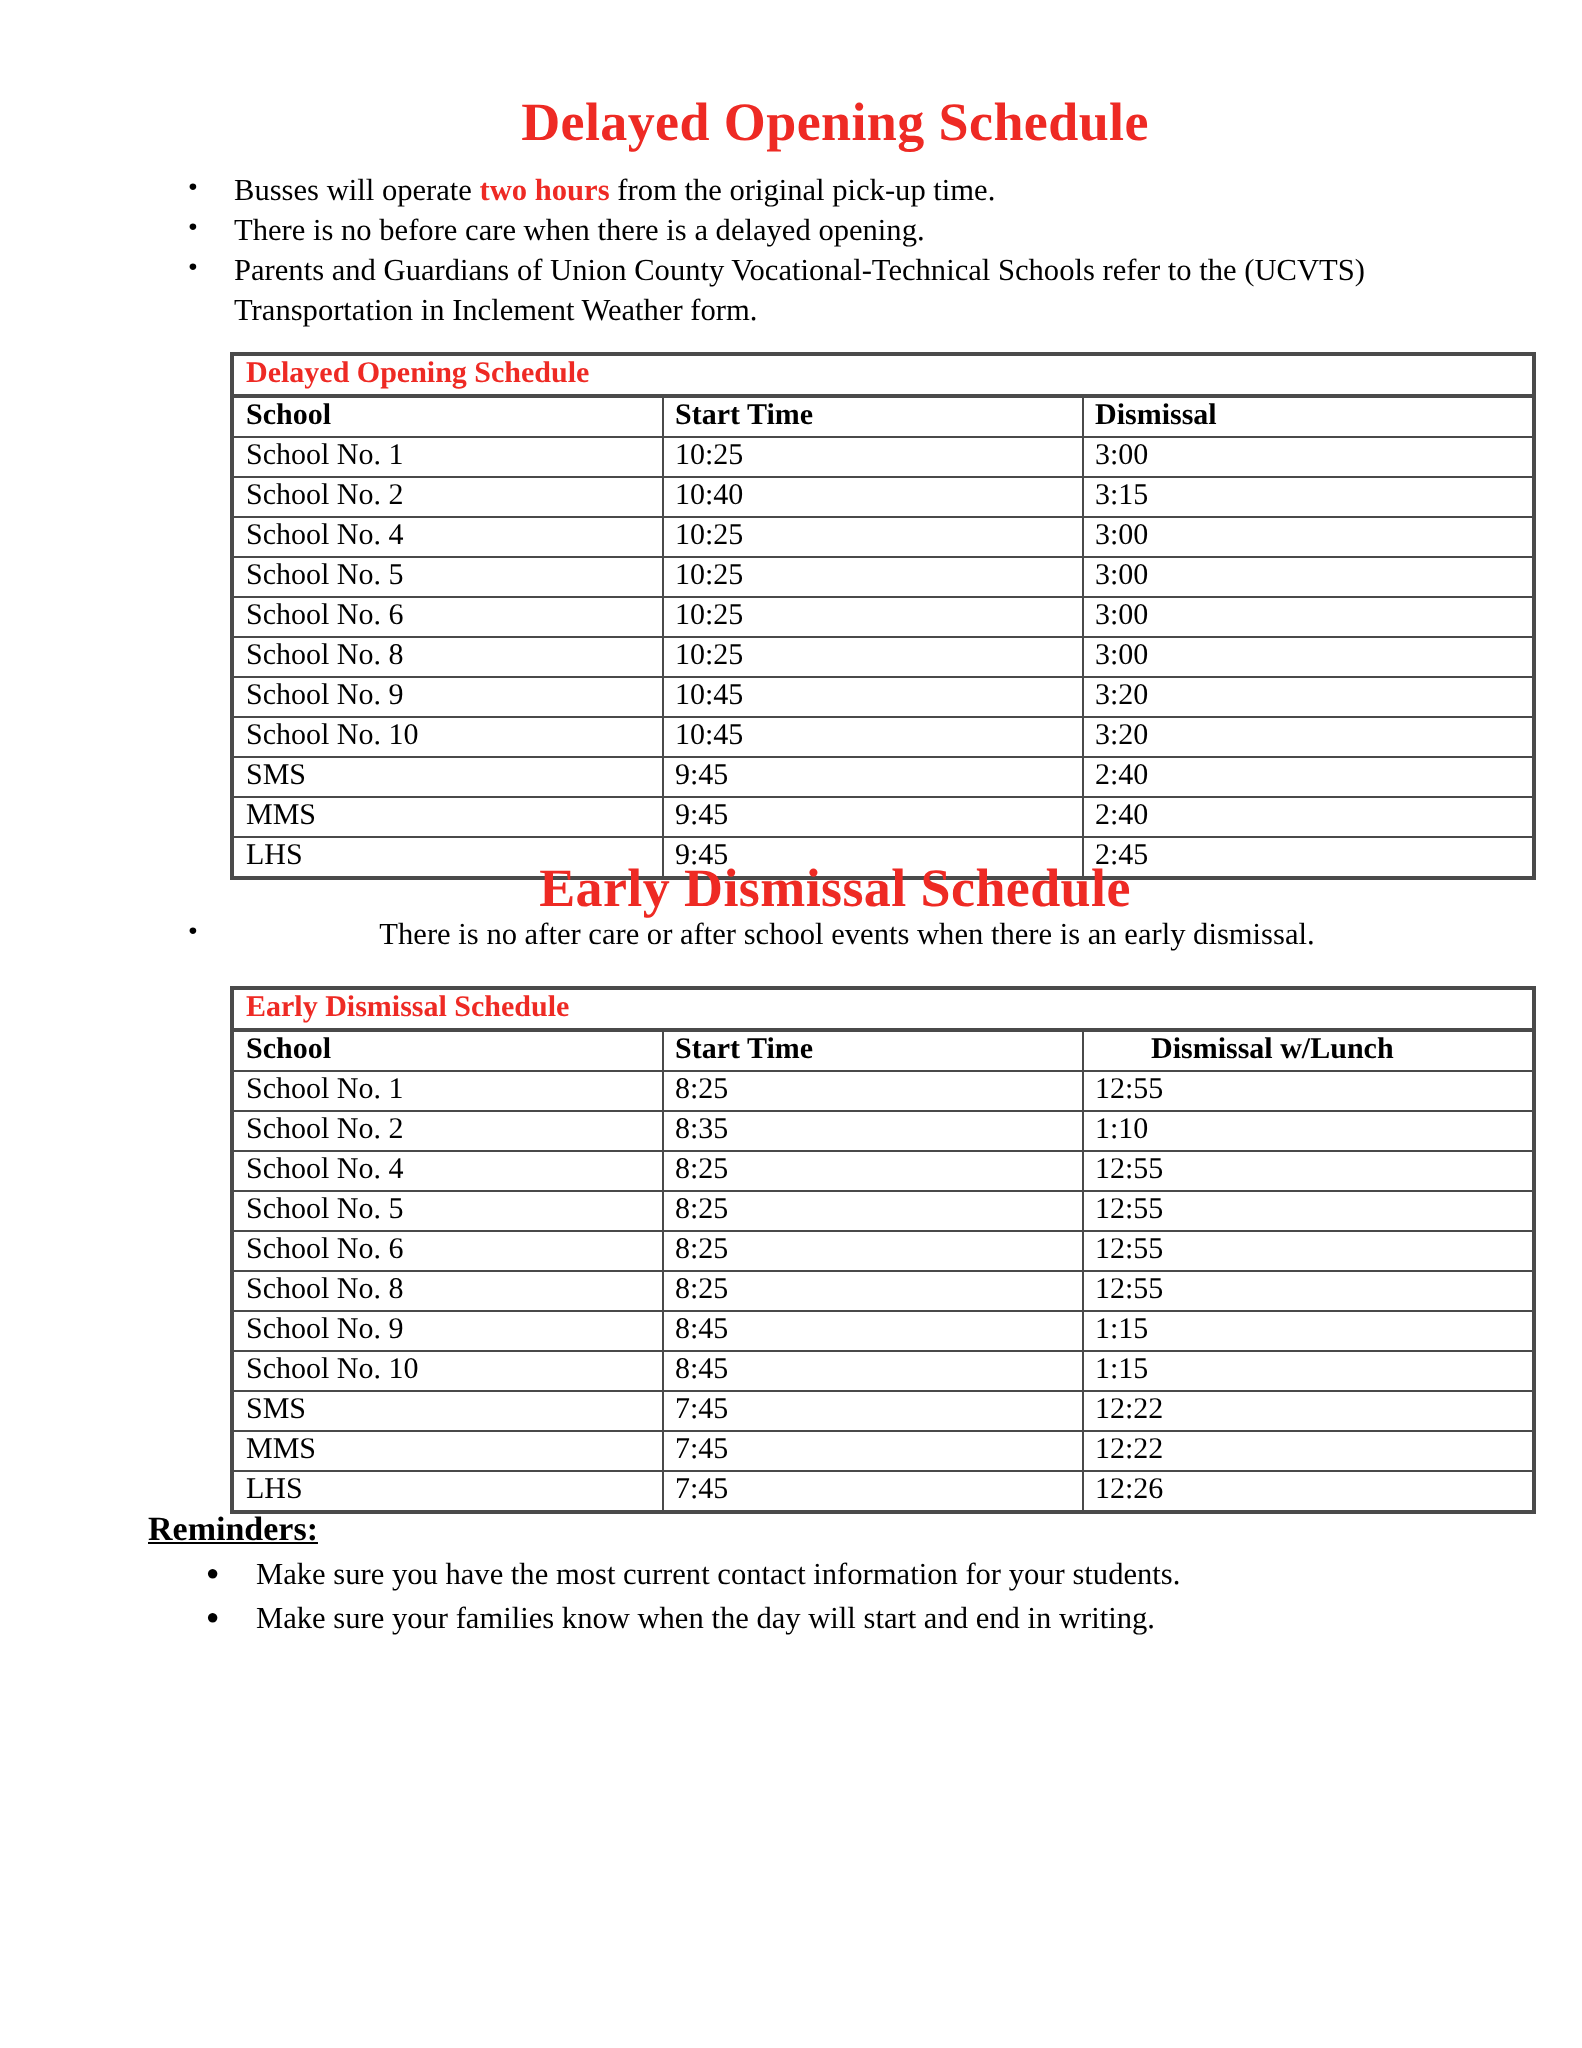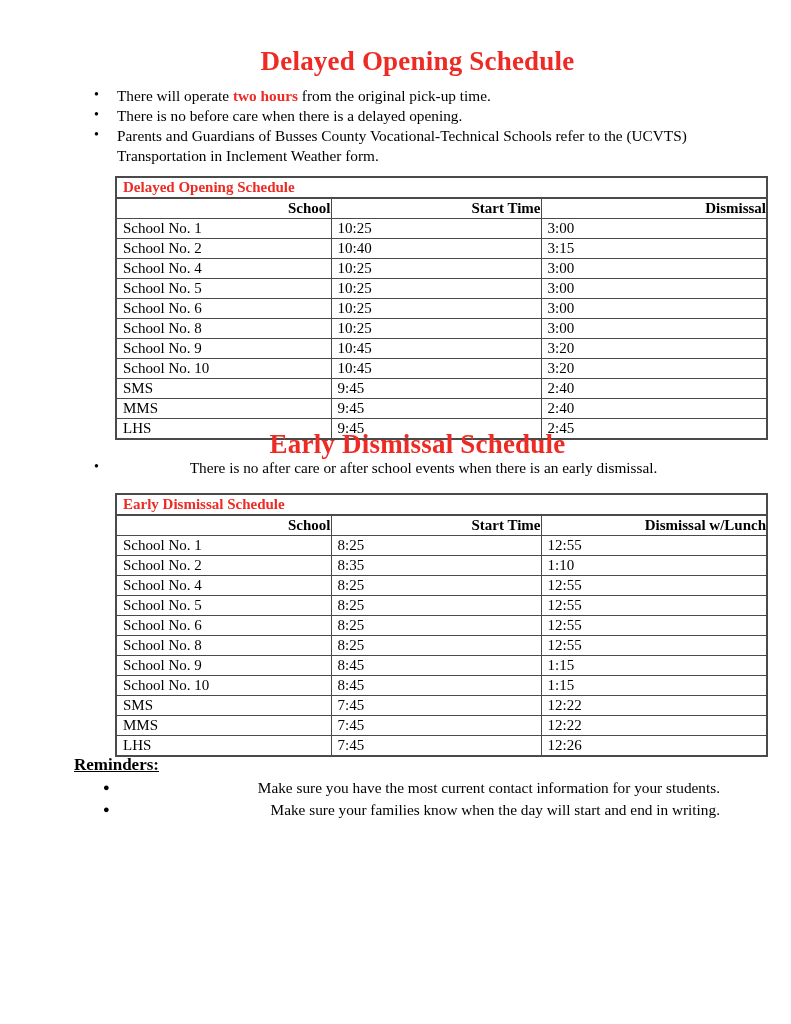--- a/index.html
+++ b/index.html
@@ -103,21 +103,20 @@
     width: 620px;
     list-style: none;
     margin: 0;
     padding: 0;
     font-size: 15.3px;
     line-height: 21.5px;
   }
   #list-reminders li {
     position: relative;
     padding-left: 28px;
-    text-align: right;
   }
   #list-reminders li::before {
     content: "\25CF";
     position: absolute;
     left: 3px;
     top: 0;
     font-size: 11px;
     line-height: 21.5px;
   }
 
@@ -151,43 +150,43 @@
     color: #ee2a24;
     font-weight: bold;
     font-size: 15px;
     padding-left: 7px;
     height: 19px;
     line-height: 19px;
     border-bottom: 2px solid #4a4a4a !important;
   }
   .col-head {
     font-weight: bold;
-    text-align: right;
+    text-align: left;
     padding-left: 0;
     height: 19px;
     line-height: 19px;
   }
   .col-head.offset-right {
     padding-left: 34px;
   }
   .data-cell {
     text-align: left;
   }
 </style>
 </head>
 <body>
 
 <div class="page">
 
   <div id="title-delayed" class="section-title">Delayed Opening Schedule</div>
 
   <ul id="list-delayed" class="bullet-list">
-    <li><span>There will operate </span><span class="red-bold">two hours</span><span> from the original pick-up time.</span></li>
+    <li><span>Busses will operate </span><span class="red-bold">two hours</span><span> from the original pick-up time.</span></li>
     <li><span>There is no before care when there is a delayed opening.</span></li>
-    <li><span>Parents and Guardians of Busses County Vocational-Technical Schools refer to the (UCVTS) Transportation in Inclement Weather form.</span></li>
+    <li><span>Parents and Guardians of Union County Vocational-Technical Schools refer to the (UCVTS) Transportation in Inclement Weather form.</span></li>
   </ul>
 
   <table id="table-delayed" class="sched-table">
     <colgroup>
       <col class="c-school">
         <col class="c-start">
         <col class="c-dismiss">
     </colgroup>
     <tbody>
       <tr>

